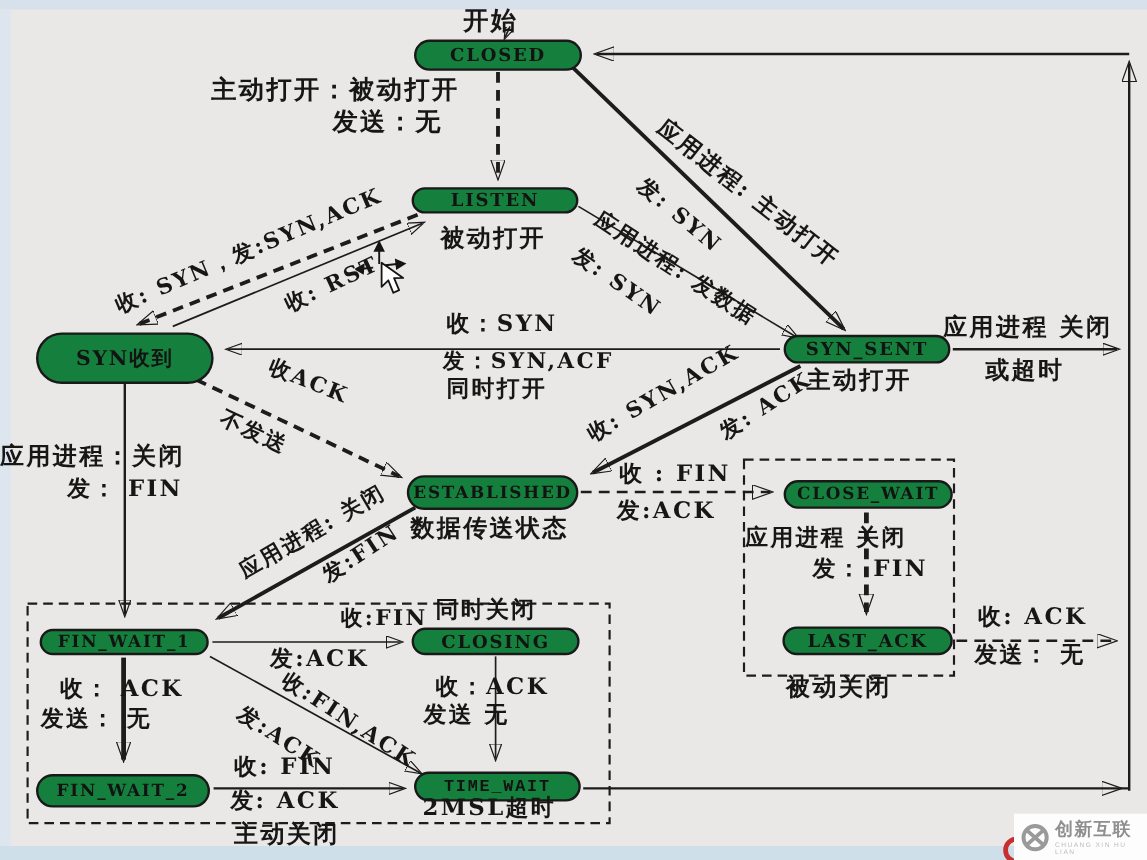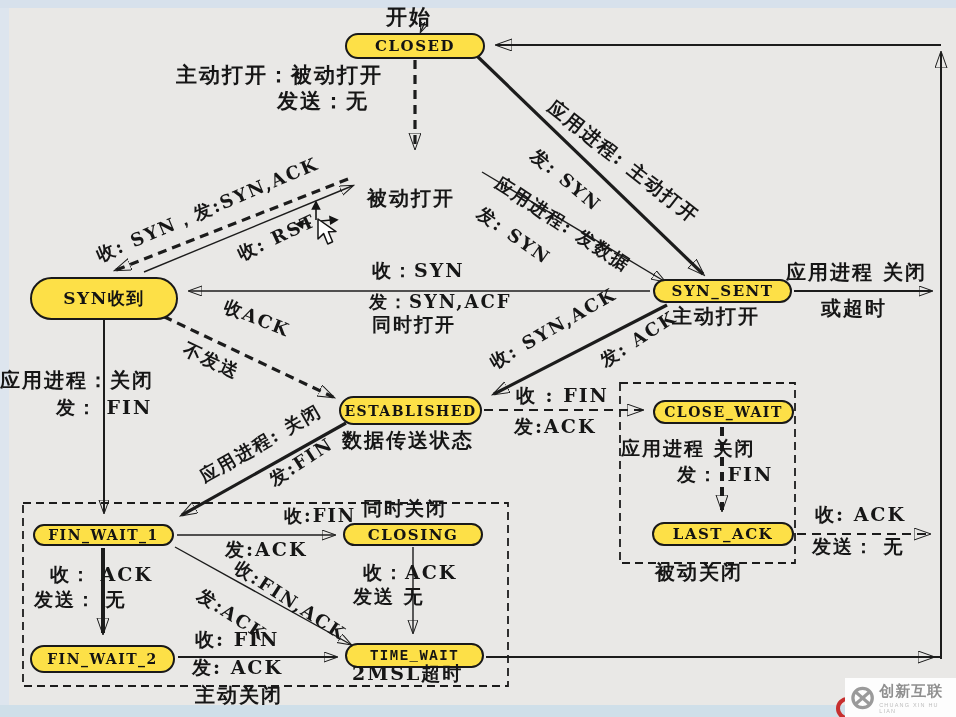--- a/index.html
+++ b/index.html
@@ -11,21 +11,21 @@
   .band{position:absolute;z-index:1;}
   .band-top{left:0;top:0;width:956px;height:8px;background:#d7e1ec;}
   .band-left{left:0;top:8px;width:9px;height:700px;background:#dde5ee;}
   .band-bottom{left:0;top:705px;width:956px;height:12px;background:#cfdfe9;}
   svg.edges{position:absolute;left:0;top:0;z-index:2;}
   svg.edges line, svg.edges path, svg.edges rect, svg.edges polyline{stroke:#1c1c1c;fill:none;}
   .w1{stroke-width:1.4px;} .w2{stroke-width:2px;} .w3{stroke-width:3.2px;} .w4{stroke-width:4px;}
   .d{stroke-dasharray:9 6;}
   .dashbox{stroke-width:1.8px;stroke-dasharray:8 5;}
   .state{
-    position:absolute;border:2px solid #191919;border-radius:999px;background:#fde047;
+    position:absolute;border:2px solid #191919;border-radius:999px;background:#15803d;
     display:flex;align-items:center;justify-content:center;
     font-weight:700;letter-spacing:1.5px;color:#131313;box-sizing:border-box;z-index:3;
     white-space:nowrap;
   }
   .lbl{
     position:absolute;white-space:nowrap;font-weight:700;color:#161616;
     letter-spacing:2px;line-height:1.05;z-index:4;
   }
   #cursor{position:absolute;left:296px;top:198px;z-index:9;}
   #watermark{
@@ -108,20 +108,21 @@
       <line x1="5" y1="6" x2="21" y2="20" stroke="#9a9a9a" stroke-width="3.2"></line>
       <line x1="21" y1="6" x2="5" y2="20" stroke="#9a9a9a" stroke-width="3.2"></line>
     </svg>
     <div class="wm-text">
       <div class="wm-brand">创新互联</div>
       <div class="wm-sub">CHUANG XIN HU LIAN</div>
     </div>
   </div>
 
 <div class="state" style="left: 345px; top: 33px; width: 140px; height: 26px; font-size: 15px;">CLOSED</div>
+    <div class="state" style="left: 343px; top: 156px; width: 139px; height: 22px; font-size: 15px;">LISTEN</div>
     <div class="state" style="left: 30px; top: 277px; width: 148px; height: 43px; font-size: 17px;">SYN收到</div>
     <div class="state" style="left: 653px; top: 279px; width: 139px; height: 24px; font-size: 15px;">SYN_SENT</div>
     <div class="state" style="left: 339px; top: 396px; width: 143px; height: 29px; font-size: 14px;">ESTABLISHED</div>
     <div class="state" style="left: 653px; top: 400px; width: 141px; height: 24px; font-size: 14px;">CLOSE_WAIT</div>
     <div class="state" style="left: 652px; top: 522px; width: 142px; height: 24px; font-size: 15px;">LAST_ACK</div>
     <div class="state" style="left: 343px; top: 523px; width: 140px; height: 23px; font-size: 15px;">CLOSING</div>
     <div class="state" style="left: 33px; top: 524px; width: 141px; height: 22px; font-size: 14px;">FIN_WAIT_1</div>
     <div class="state" style="left: 30px; top: 645px; width: 145px; height: 28px; font-size: 14px;">FIN_WAIT_2</div>
     <div class="state" style="left: 345px; top: 643px; width: 139px; height: 25px; font-size: 14px; font-family: Liberation Mono, monospace;">TIME_WAIT</div>
     <div class="lbl" style="left: 386px; top: 6px; font-size: 21px; text-align: center;">开始</div>

